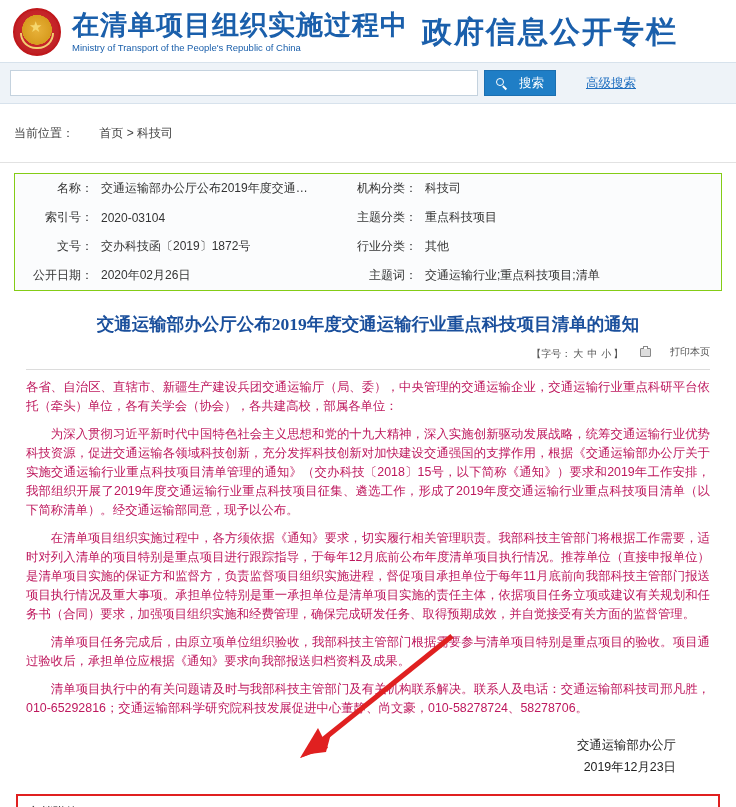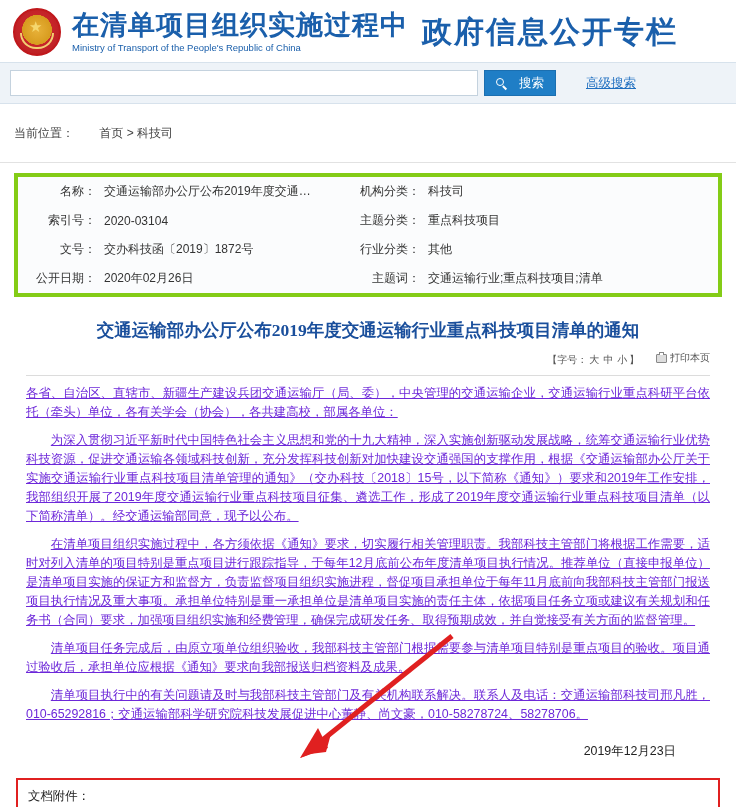--- a/index.html
+++ b/index.html
@@ -176,21 +176,21 @@
   .breadcrumb .bc-links { margin-left: 22px; color: #444; }
 
   
   .meta-wrap {
     padding: 10px 14px 0 14px;
   }
   table.meta {
     width: 100%;
     border-collapse: collapse;
     background: #fbfcfd;
-    border: 4px solid #84cc16;
+    border: 1px solid #84cc16;
     font-size: 12px;
   }
   table.meta td {
     padding: 6px 6px;
     vertical-align: middle;
     color: #333;
     border: none;
   }
   table.meta td.k {
     width: 72px;
@@ -235,21 +235,21 @@
     color: #555;
     padding-bottom: 6px;
   }
   .art-tools .fs-item { margin: 0 2px; cursor: pointer; }
   .art-tools .print {
     margin-left: 14px;
     color: #555;
     cursor: pointer;
     display: inline-flex;
     align-items: center;
-    gap: 3px;
+    gap: 19px;
   }
   .printer-ico {
     display: inline-block;
     width: 11px; height: 9px;
     border: 1px solid #888;
     border-radius: 1px;
     background: #ddd;
     position: relative;
     box-sizing: border-box;
   }
@@ -265,23 +265,22 @@
   }
   .hr-line {
     border: none;
     border-top: 1px solid #dcdcdc;
     margin: 2px 0 8px 0;
   }
   .art-body p {
     margin: 0 0 9px 0;
     font-size: 12.4px;
     line-height: 19px;
-    color: #6d28d9;
+    color: #be185d;
     text-align: justify;
-    text-decoration: underline;
   }
   .indent { text-indent: 2em; }
   .sign {
     text-align: right;
     margin: 16px 34px 0 0;
     font-size: 12.4px;
     line-height: 22px;
     color: #222;
   }
   .note {
@@ -400,20 +399,21 @@
 
     <div class="art-body">
       <p>各省、自治区、直辖市、新疆生产建设兵团交通运输厅（局、委），中央管理的交通运输企业，交通运输行业重点科研平台依托（牵头）单位，各有关学会（协会），各共建高校，部属各单位：</p>
       <p class="indent">为深入贯彻习近平新时代中国特色社会主义思想和党的十九大精神，深入实施创新驱动发展战略，统筹交通运输行业优势科技资源，促进交通运输各领域科技创新，充分发挥科技创新对加快建设交通强国的支撑作用，根据《交通运输部办公厅关于实施交通运输行业重点科技项目清单管理的通知》（交办科技〔2018〕15号，以下简称《通知》）要求和2019年工作安排，我部组织开展了2019年度交通运输行业重点科技项目征集、遴选工作，形成了2019年度交通运输行业重点科技项目清单（以下简称清单）。经交通运输部同意，现予以公布。</p>
       <p class="indent">在清单项目组织实施过程中，各方须依据《通知》要求，切实履行相关管理职责。我部科技主管部门将根据工作需要，适时对列入清单的项目特别是重点项目进行跟踪指导，于每年12月底前公布年度清单项目执行情况。推荐单位（直接申报单位）是清单项目实施的保证方和监督方，负责监督项目组织实施进程，督促项目承担单位于每年11月底前向我部科技主管部门报送项目执行情况及重大事项。承担单位特别是重一承担单位是清单项目实施的责任主体，依据项目任务立项或建议有关规划和任务书（合同）要求，加强项目组织实施和经费管理，确保完成研发任务、取得预期成效，并自觉接受有关方面的监督管理。</p>
       <p class="indent">清单项目任务完成后，由原立项单位组织验收，我部科技主管部门根据需要参与清单项目特别是重点项目的验收。项目通过验收后，承担单位应根据《通知》要求向我部报送归档资料及成果。</p>
       <p class="indent">清单项目执行中的有关问题请及时与我部科技主管部门及有关机构联系解决。联系人及电话：交通运输部科技司邢凡胜，010-65292816；交通运输部科学研究院科技发展促进中心董静、尚文豪，010-58278724、58278706。</p>
     </div>
 
     <div class="sign">
+      <div>交通运输部办公厅</div>
       <div>2019年12月23日</div>
     </div>
 
   </div>
 
   <div class="attach">
     <div class="attach-title">文档附件：</div>
 
   </div>
 

